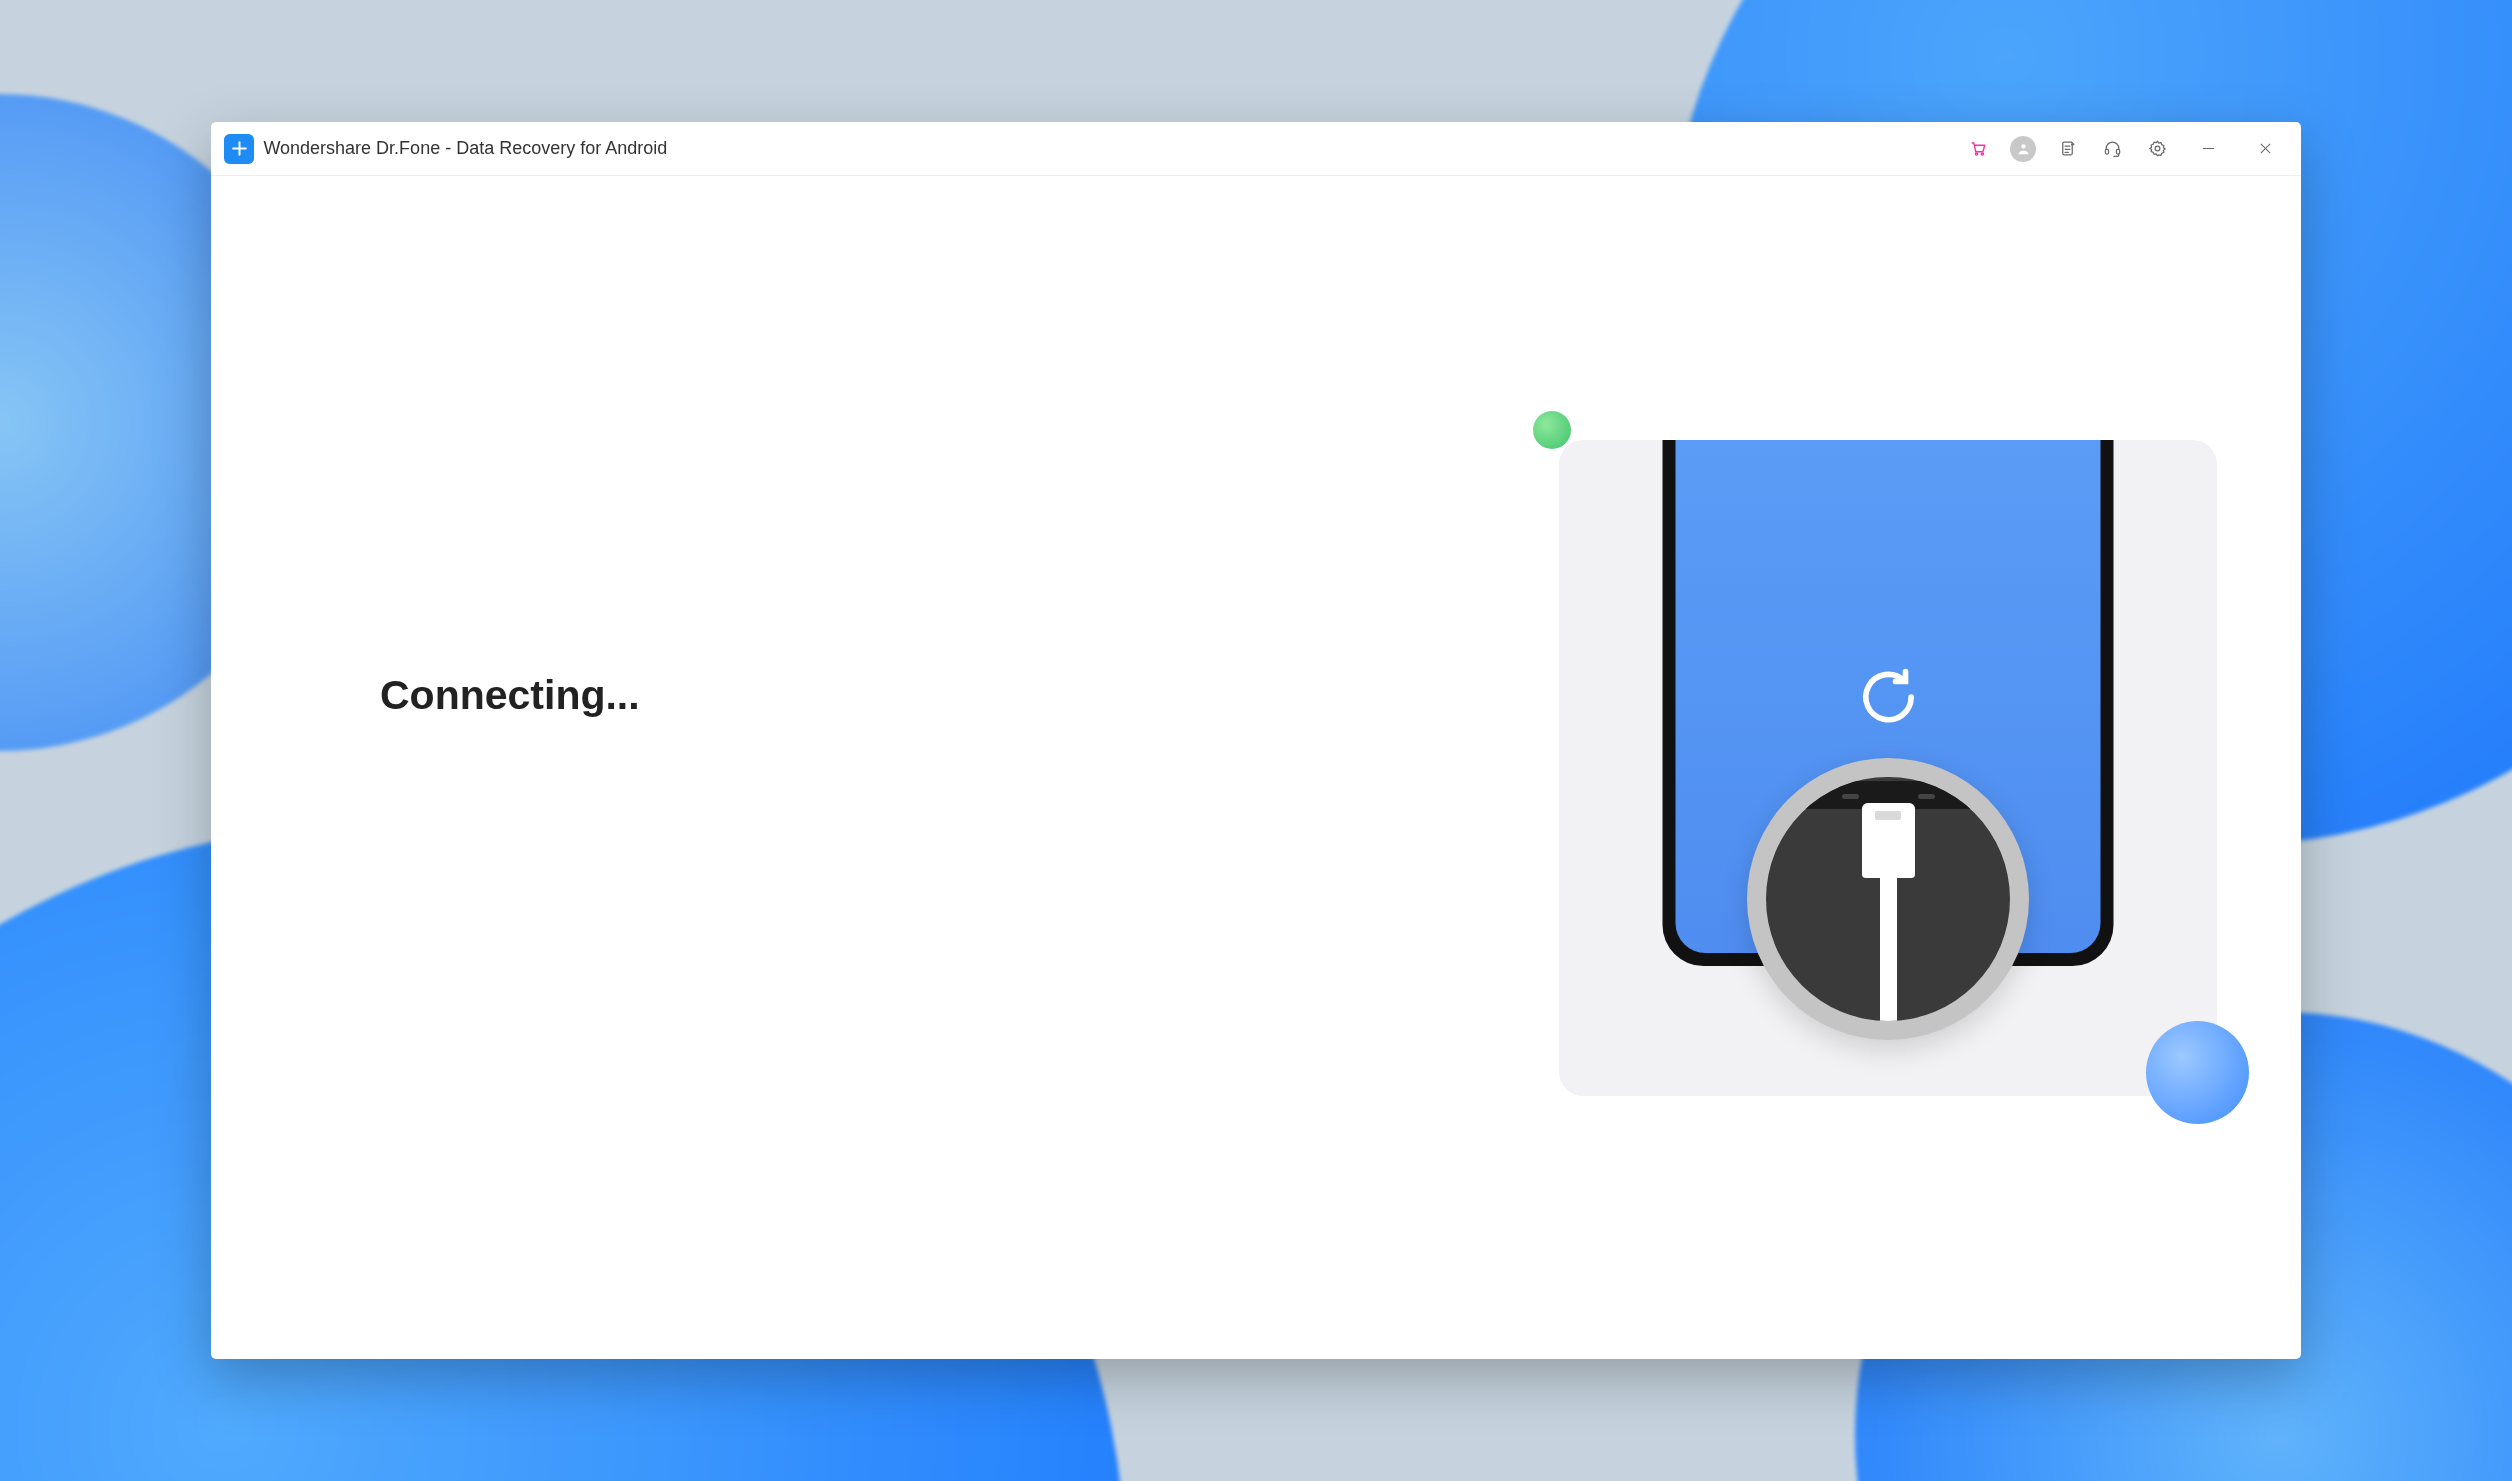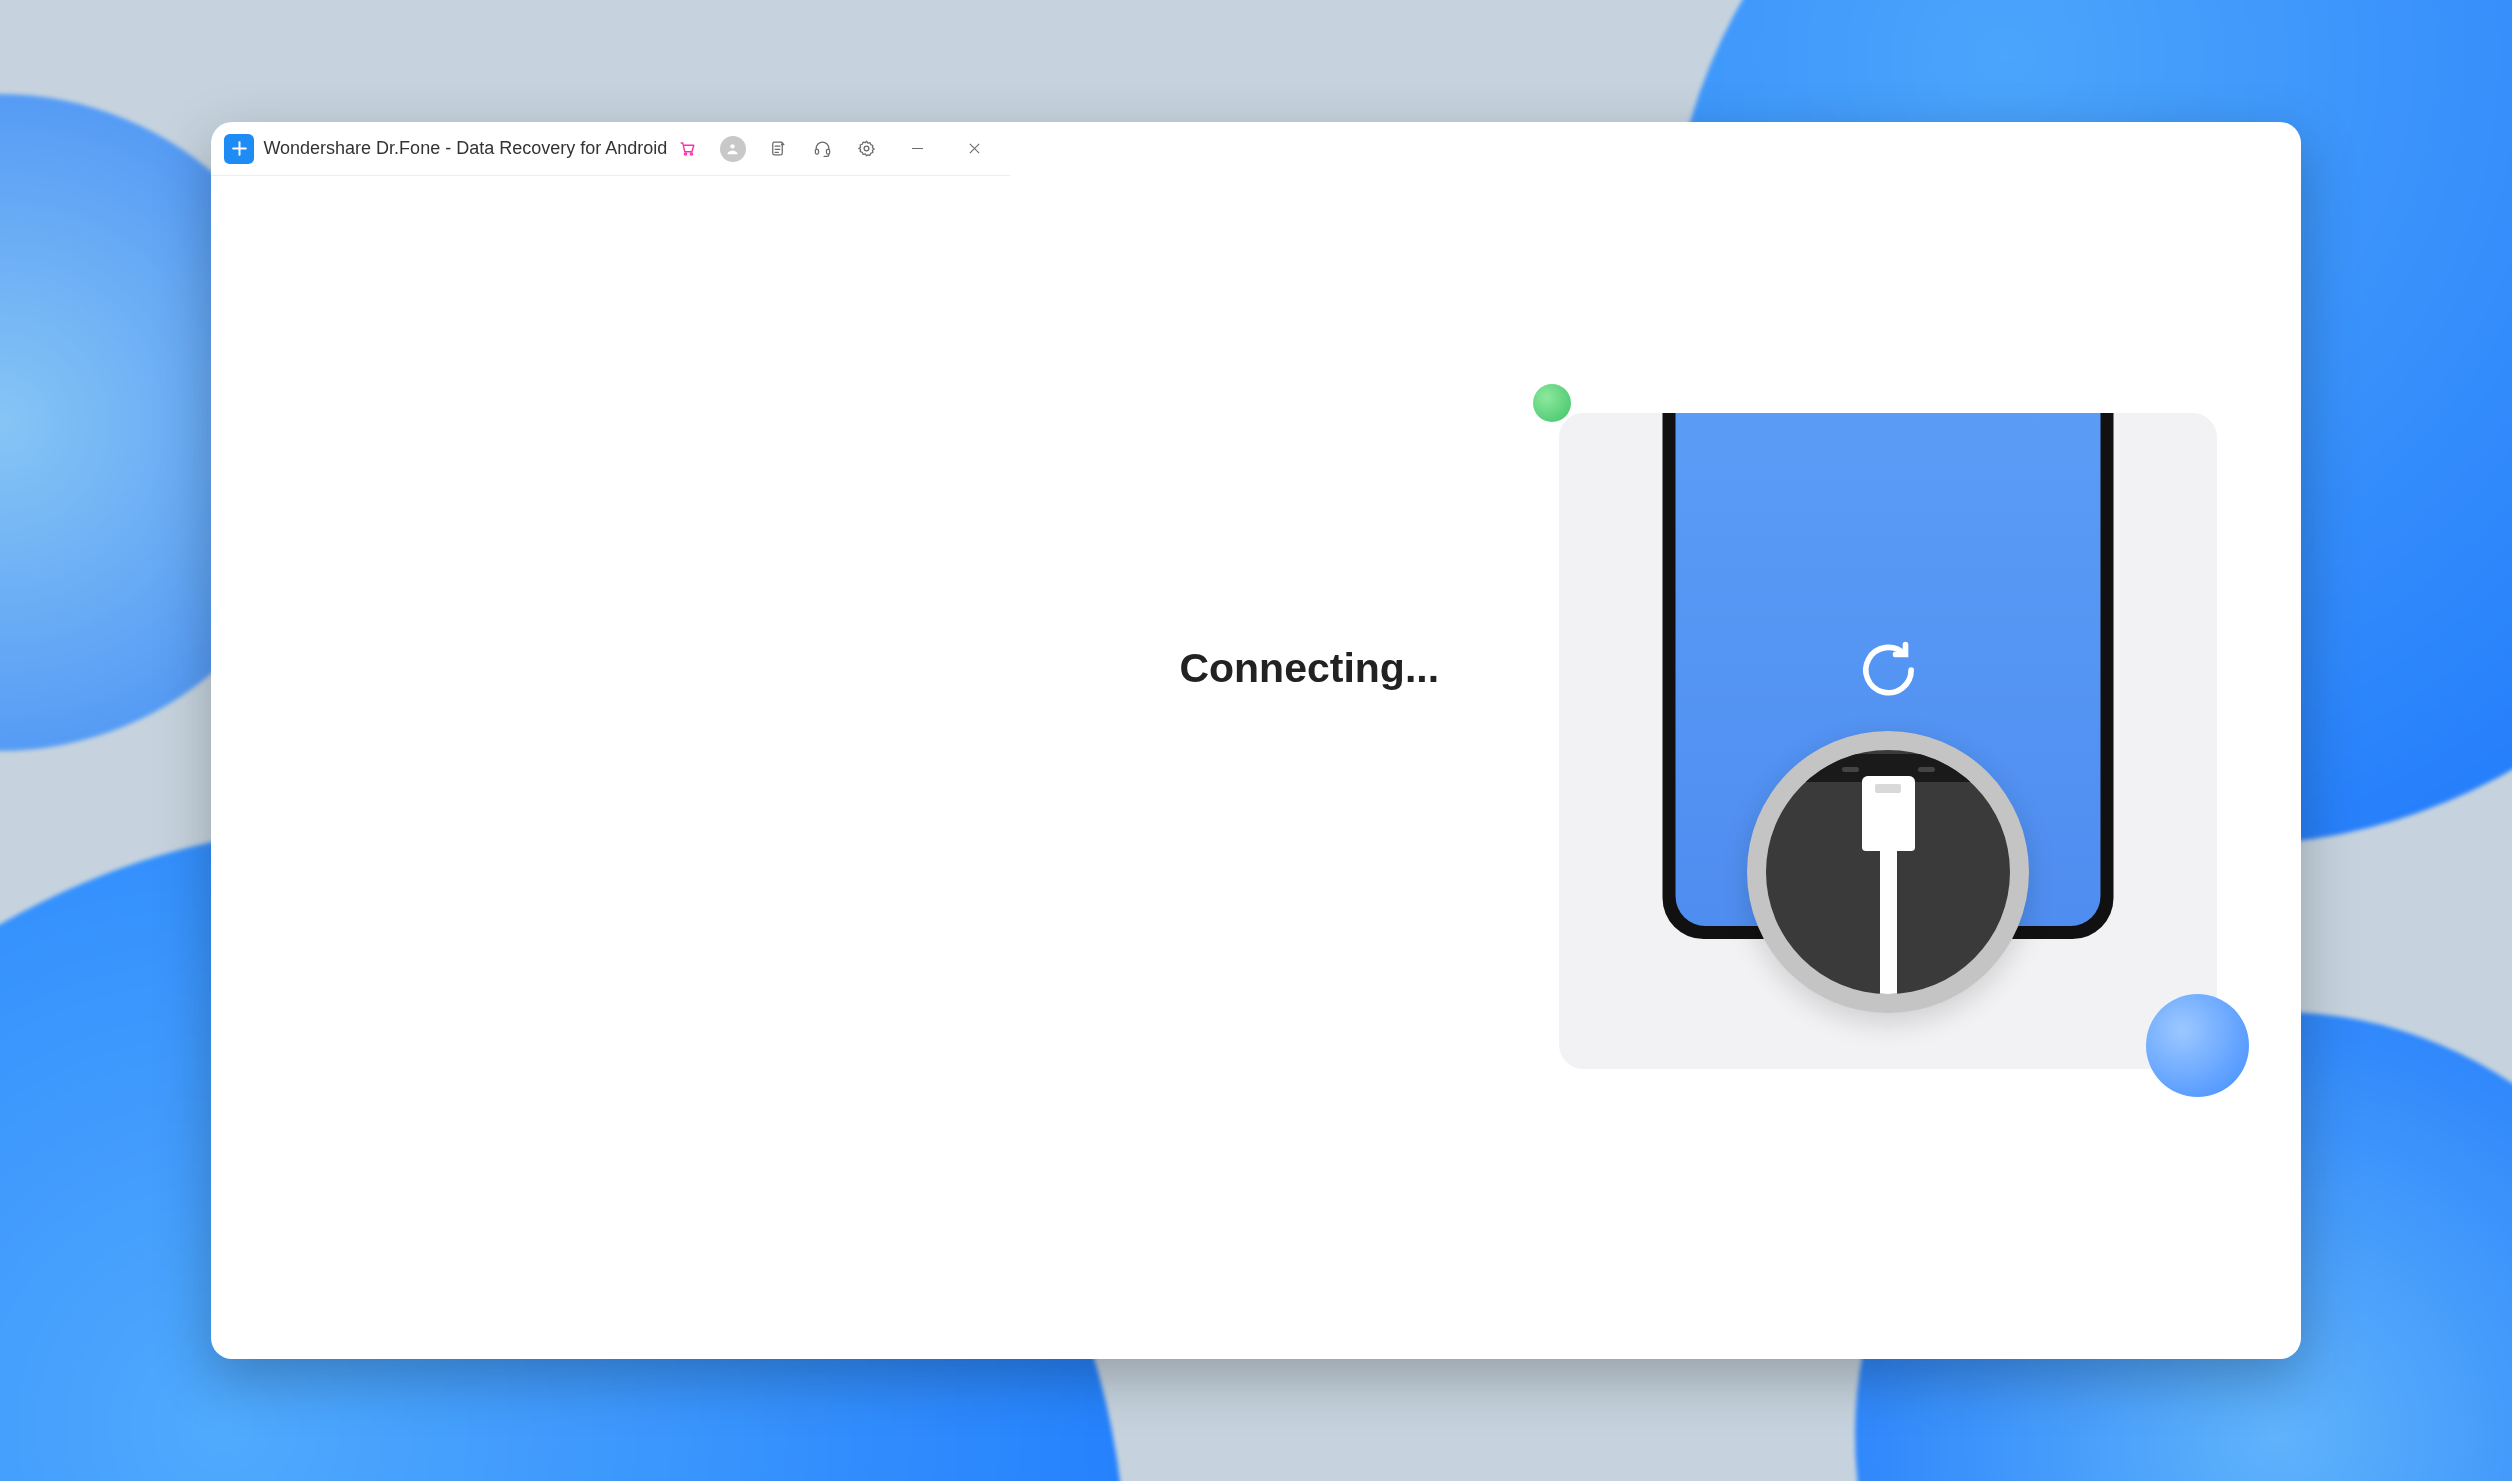--- a/index.html
+++ b/index.html
@@ -23,24 +23,24 @@
   .bg4 { width: 657px; height: 657px; background: radial-gradient(circle at 50% 50%, #6cc0ff, #0a6cff); top: 94px; left: -329px; opacity: 0.7; }
 
   
   .window {
     position: absolute;
     top: 122px;
     left: 211px;
     right: 211px;
     bottom: 122px;
     background: #ffffff;
-    border-radius: 21px;
+    border-radius: 5px;
     box-shadow: 0 19px 56px rgba(0,0,0,0.25);
     display: flex;
-    flex-direction: row;
+    flex-direction: column;
     overflow: hidden;
   }
 
   
   .titlebar {
     height: 54px;
     display: flex;
     align-items: center;
     padding: 0 9.4px 0 13px;
     border-bottom: 0.9px solid #eeeeee;

